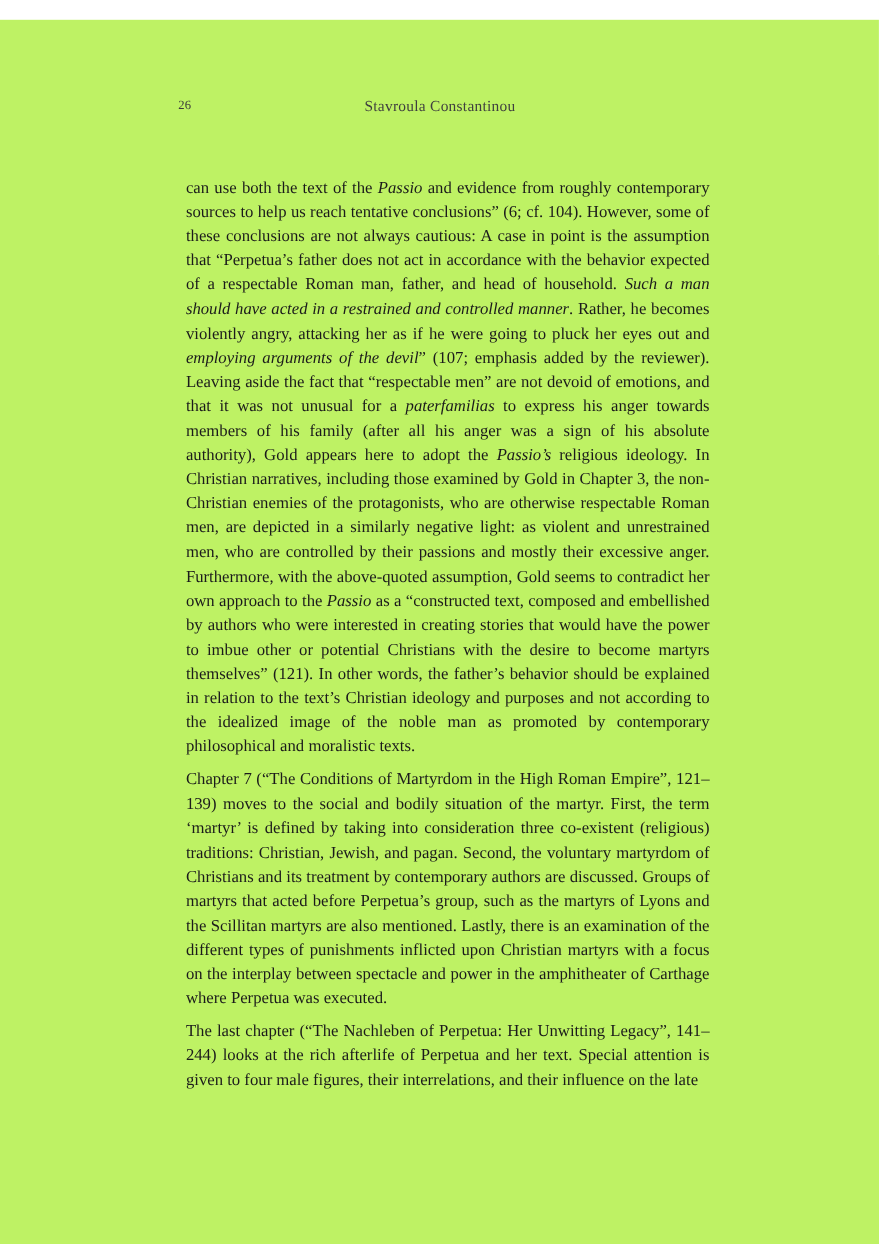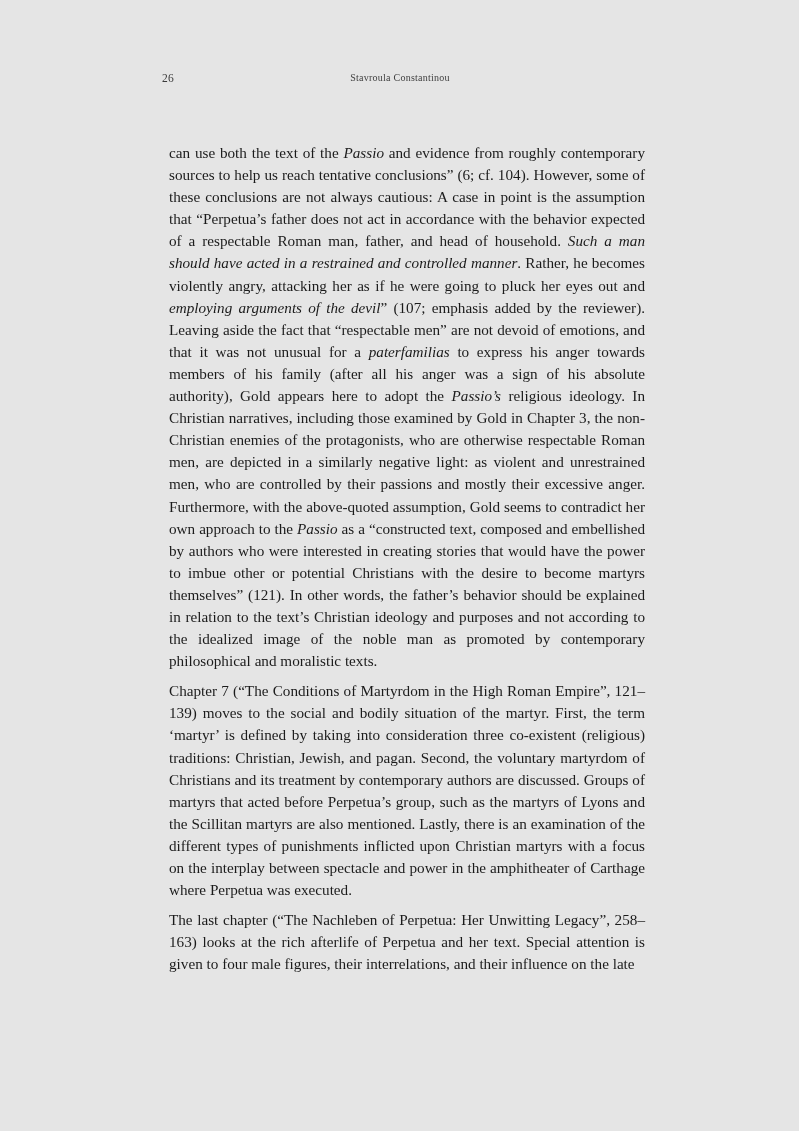--- a/index.html
+++ b/index.html
@@ -12,21 +12,22 @@
     height: 1131px;
     position: relative;
     font-family: "Liberation Serif", "DejaVu Serif", serif;
     color: #1a1a1a;
     overflow: hidden;
   }
 
   .page {
     position: absolute;
     inset: 0;
-    background: #e5e5e5;
+    background: #bef264;
+    margin-top: 18px;
   }
 
   
   .running-head {
     position: absolute;
     top: 72px;
     left: 162px;
     width: 476px;
     height: 18px;
   }
@@ -37,21 +38,21 @@
     font-size: 11.5px;
     color: #3a3a3a;
     letter-spacing: 0.2px;
   }
   .head-title {
     position: absolute;
     left: 0;
     top: 0;
     width: 476px;
     text-align: center;
-    font-size: 10px;
+    font-size: 14px;
     color: #3f3f3f;
     letter-spacing: 0.25px;
   }
 
   
   .textblock {
     position: absolute;
     top: 142px;
     left: 169px;
     width: 476px;
@@ -81,16 +82,16 @@
 <div class="page">
 
   <div class="running-head">
     <span class="folio">26</span>
     <span class="head-title">Stavroula Constantinou</span>
   </div>
 
   <div class="textblock">
     <p class="para">can use both the text of the <i>Passio</i> and evidence from roughly contemporary sources to help us reach tentative conclusions” (6; cf. 104). However, some of these conclusions are not always cautious: A case in point is the assumption that “Perpetua’s father does not act in accordance with the behavior expected of a respectable Roman man, father, and head of household. <i>Such a man should have acted in a restrained and controlled manner</i>. Rather, he becomes violently angry, attacking her as if he were going to pluck her eyes out and <i>employing arguments of the devil</i>” (107; emphasis added by the reviewer). Leaving aside the fact that “respectable men” are not devoid of emotions, and that it was not unusual for a <i>paterfamilias</i> to express his anger towards members of his family (after all his anger was a sign of his absolute authority), Gold appears here to adopt the <i>Passio’s</i> religious ideology. In Christian narratives, including those examined by Gold in Chapter 3, the non-Christian enemies of the protagonists, who are otherwise respectable Roman men, are depicted in a similarly negative light: as violent and unrestrained men, who are controlled by their passions and mostly their excessive anger. Furthermore, with the above-quoted assumption, Gold seems to contradict her own approach to the <i>Passio</i> as a “constructed text, composed and embellished by authors who were interested in creating stories that would have the power to imbue other or potential Christians with the desire to become martyrs themselves” (121). In other words, the father’s behavior should be explained in relation to the text’s Christian ideology and purposes and not according to the idealized image of the noble man as promoted by contemporary philosophical and moralistic texts.</p>
     <p class="para">Chapter 7 (“The Conditions of Martyrdom in the High Roman Empire”, 121–139) moves to the social and bodily situation of the martyr. First, the term ‘martyr’ is defined by taking into consideration three co-existent (religious) traditions: Christian, Jewish, and pagan. Second, the voluntary martyrdom of Christians and its treatment by contemporary authors are discussed. Groups of martyrs that acted before Perpetua’s group, such as the martyrs of Lyons and the Scillitan martyrs are also mentioned. Lastly, there is an examination of the different types of punishments inflicted upon Christian martyrs with a focus on the interplay between spectacle and power in the amphitheater of Carthage where Perpetua was executed.</p>
-    <p class="para">The last chapter (“The Nachleben of Perpetua: Her Unwitting Legacy”, 258–163) looks at the rich afterlife of Perpetua and her text. Special attention is given to four male figures, their interrelations, and their influence on the late</p>
+    <p class="para">The last chapter (“The Nachleben of Perpetua: Her Unwitting Legacy”, 141–244) looks at the rich afterlife of Perpetua and her text. Special attention is given to four male figures, their interrelations, and their influence on the late</p>
   </div>
 
 </div>
 
 </body></html>

